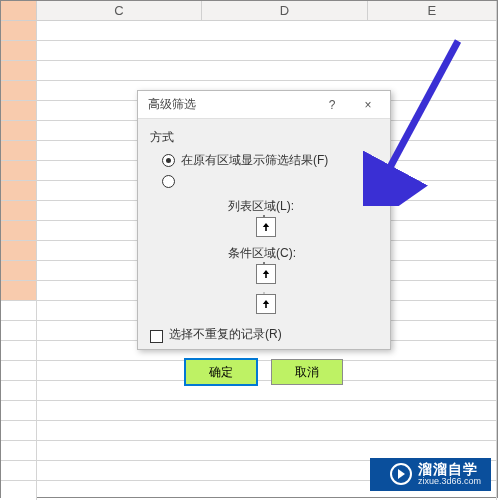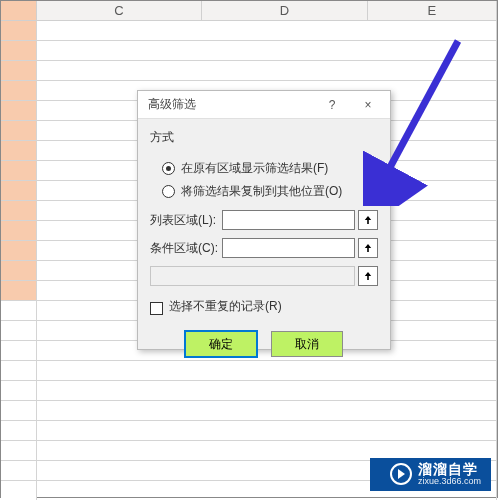--- a/index.html
+++ b/index.html
@@ -77,39 +77,40 @@
     }
     .titlebar .title { color: #444; font-size: 12px; }
     .titlebar .tbtns { display: flex; gap: 0; }
     .tbtn {
       width: 36px; height: 24px;
       display: flex; align-items: center; justify-content: center;
       color: #555;
       cursor: pointer;
     }
     .dlg-body { padding: 10px 12px 10px 12px; }
-    .section-label { color: #333; margin-bottom: 14px; }
+    .section-label { color: #333; margin-bottom: 6px; }
     .radios { margin-left: 12px; margin-bottom: 10px; }
     .radio-row {
       display: flex; align-items: center;
       margin-bottom: 6px;
       color: #333;
     }
     .radio {
       width: 13px; height: 13px; border-radius: 50%;
       border: 1px solid #333; margin-right: 6px;
       display: inline-flex; align-items: center; justify-content: center;
       background: #fff;
     }
     .radio.checked::after {
       content: ""; width: 5px; height: 5px; border-radius: 50%; background: #333;
     }
     .field-row {
       display: flex; align-items: center;
       margin-bottom: 8px;
+      flex-direction: column;
     }
     .field-label { width: 72px; color: #333; }
     .field-label.disabled { color: #9a9a9a; }
     .field-input {
       flex: 1; height: 20px;
       border: 1px solid #7a7a7a;
       background: #fff;
     }
     .field-input.disabled { background: #f0f0f0; border-color: #c6c6c6; }
     .range-btn {
@@ -289,21 +290,20 @@
     </div>
     <div class="dlg-body">
       <div class="section-label">方式</div>
       <div class="radios">
         <div class="radio-row">
           <span class="radio checked"></span>
           <span>在原有区域显示筛选结果(F)</span>
         </div>
         <div class="radio-row">
           <span class="radio"></span>
-          <span>将筛选结果复制到其他位置(O)</span>
         </div>
       </div>
 
       <div class="field-row">
         <span class="field-label">列表区域(L):</span>
         <div class="field-input"></div>
         <div class="range-btn">
           <svg viewBox="0 0 10 12">
               <path d="M5 1 L9 6 L6 6 L6 11 L4 11 L4 6 L1 6 Z" fill="#000"></path>
             </svg>

